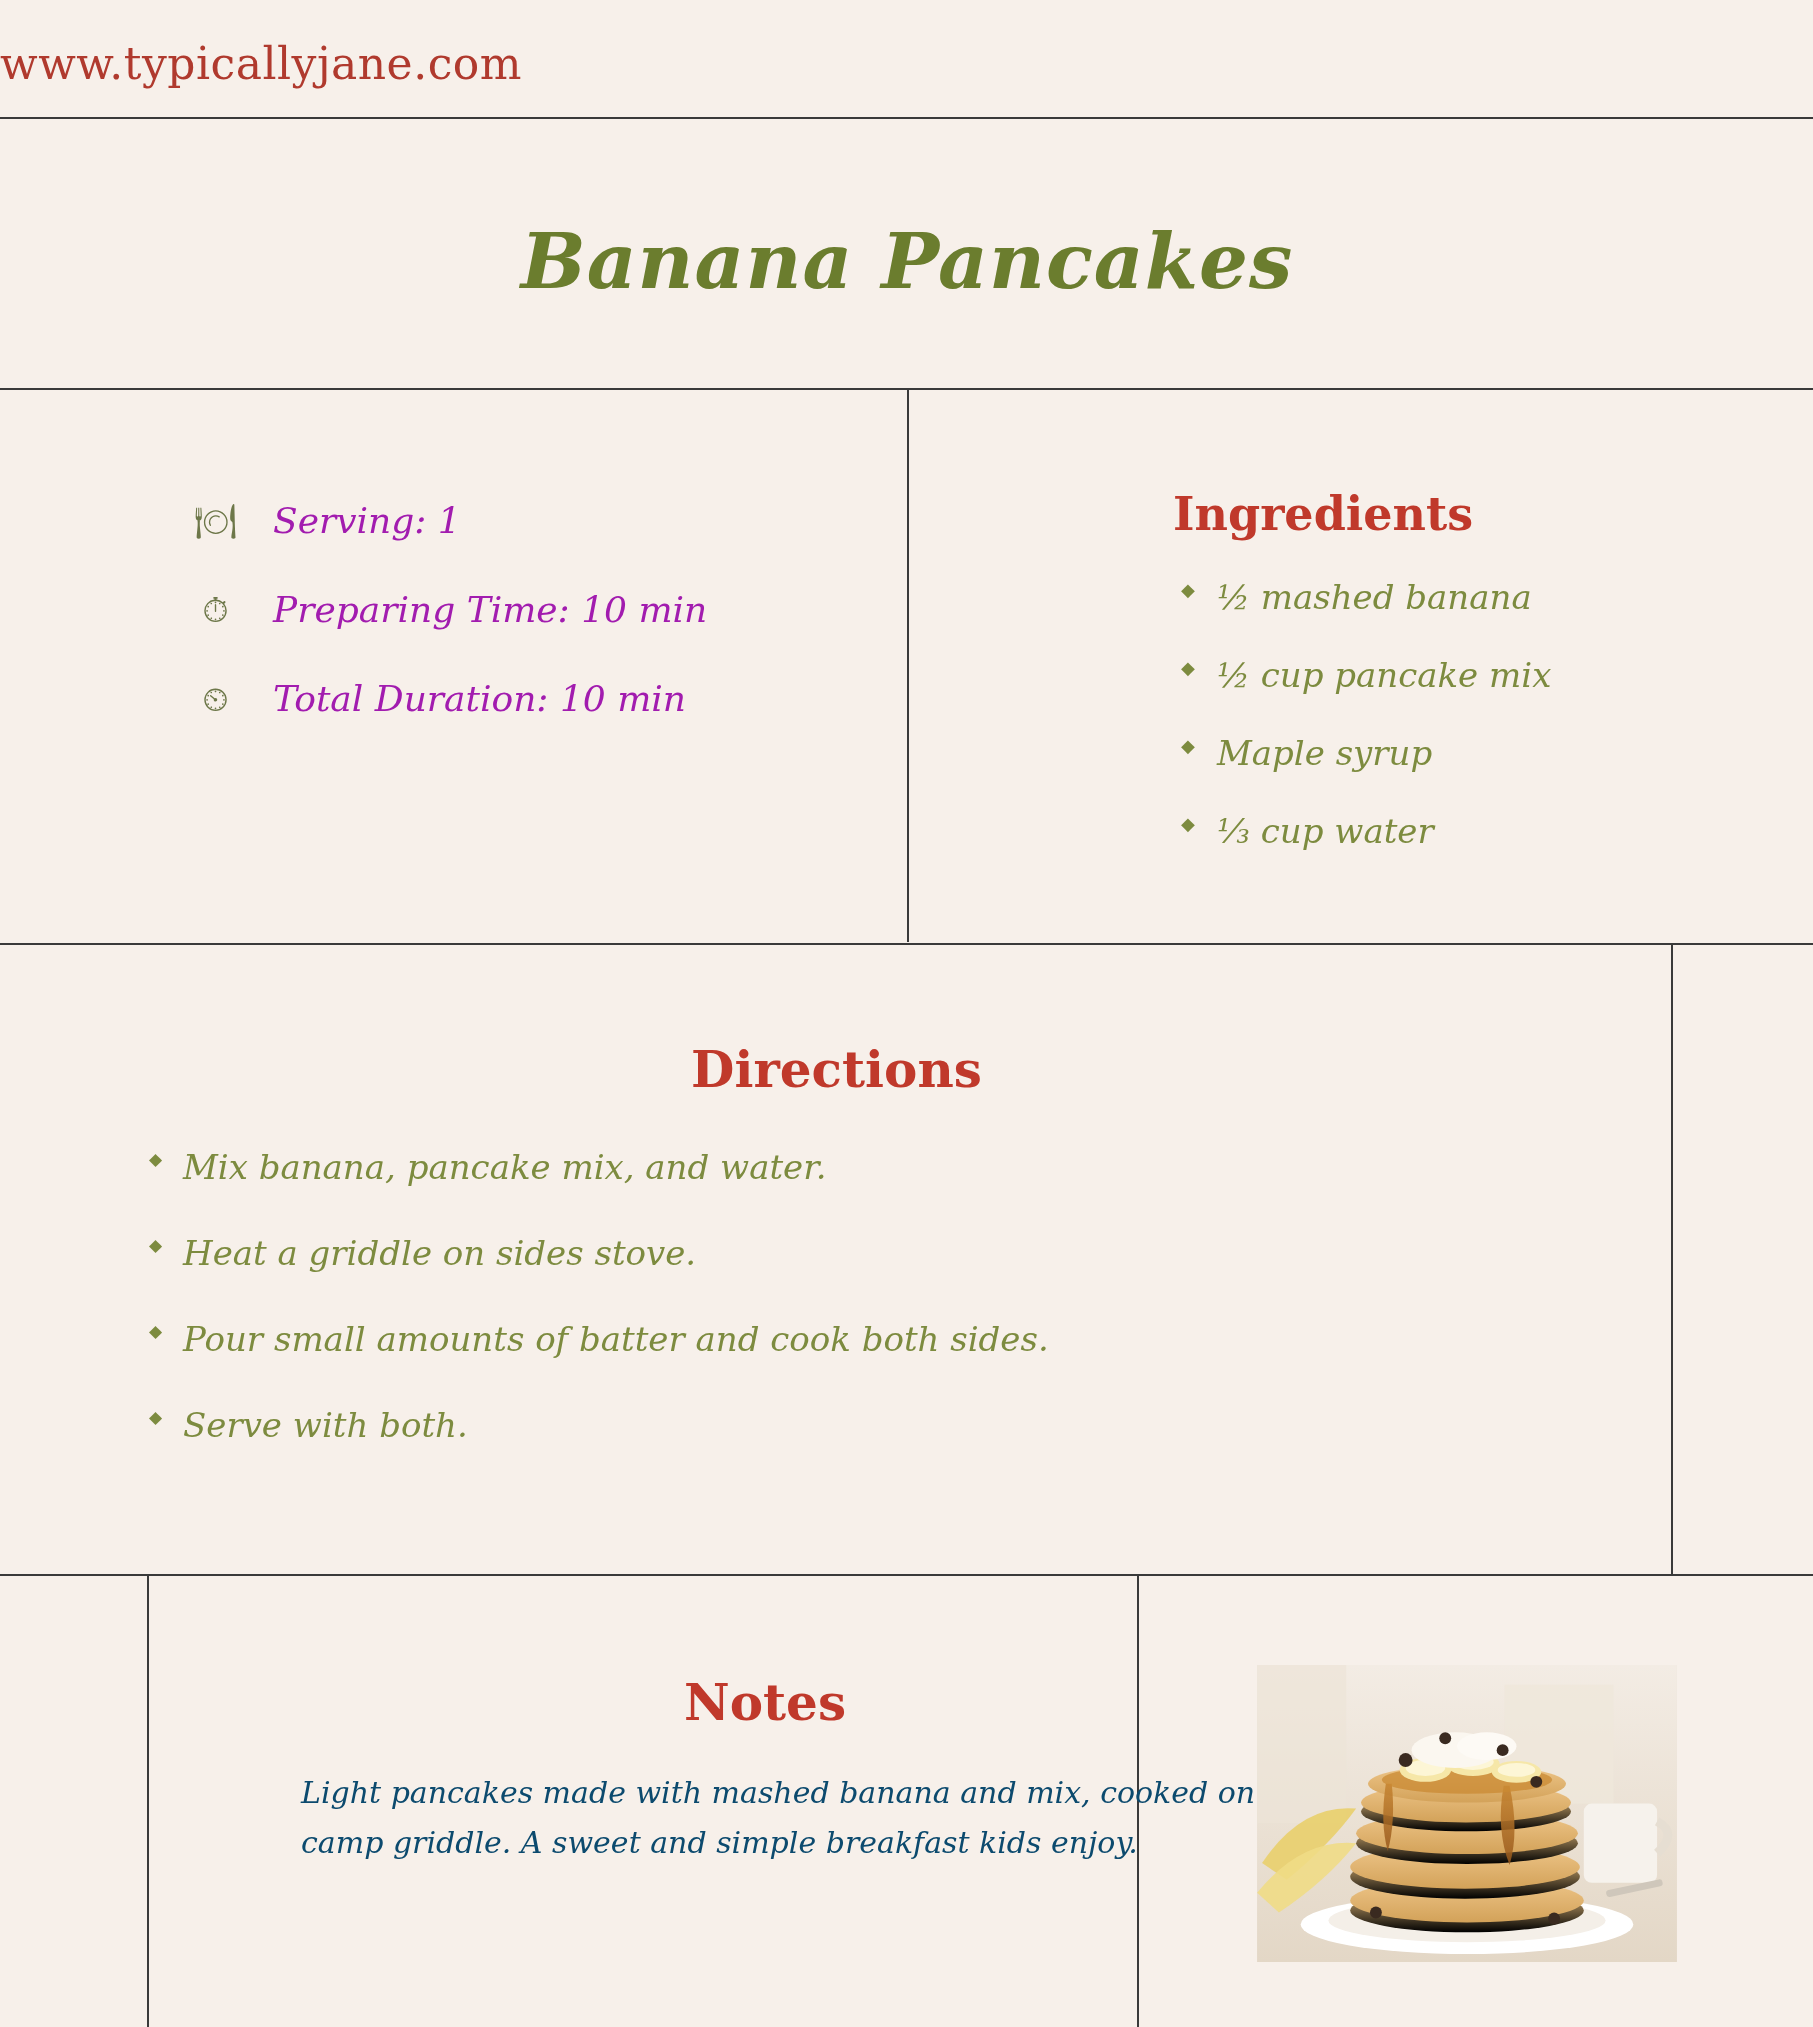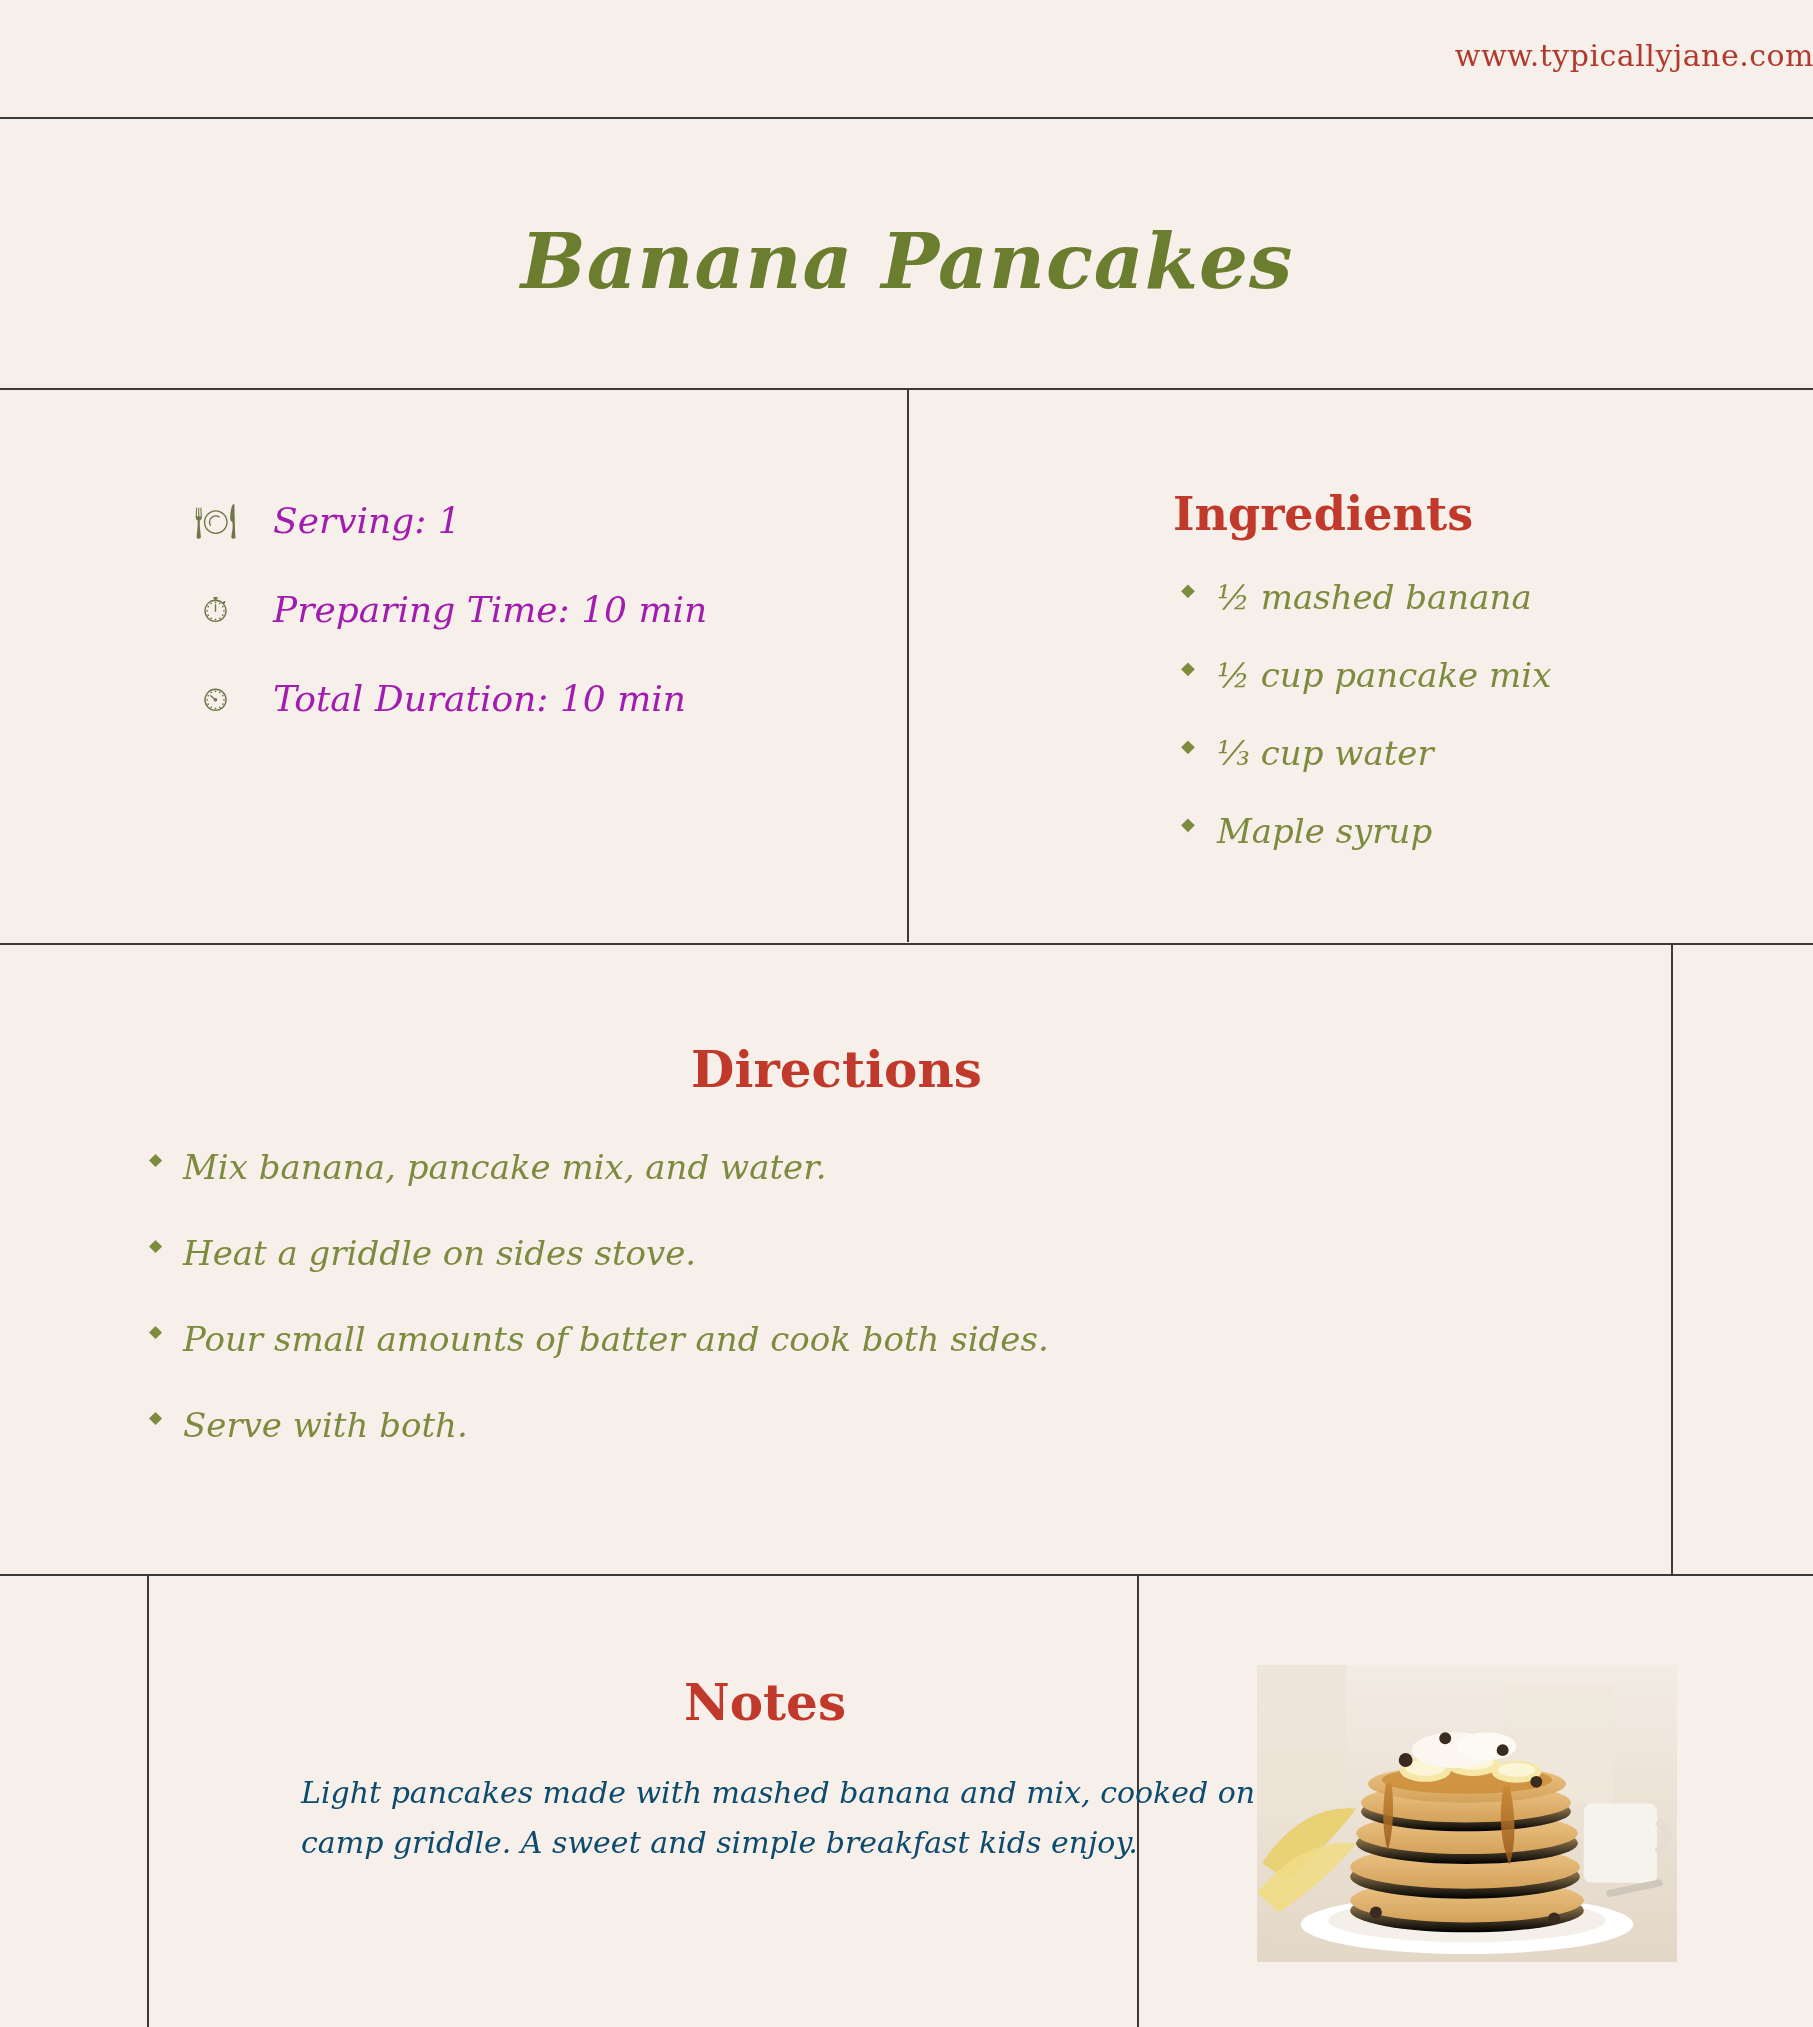--- a/index.html
+++ b/index.html
@@ -21,23 +21,23 @@
     height: 2028px;
     background: #f7f0ea;
   }
 
   
   .site-url {
     position: absolute;
     top: 38px;
     left: 0;
     width: 1814px;
-    text-align: right;
-    font-family: "DejaVu Serif", serif;
-    font-size: 30px;
+    text-align: left;
+    font-family: "DejaVu Serif", serif;
+    font-size: 44px;
     letter-spacing: 0.5px;
     color: #b03a2e;
   }
   .rule {
     position: absolute;
     background: #3a3a3a;
   }
   .rule-h { height: 2px; }
   .rule-v { width: 2px; }
 
@@ -218,22 +218,22 @@
       <span class="meta-icon">⏲</span>
       <span class="meta-text">Total Duration: 10 min</span>
     </div>
   </div>
 
   <div class="ingredients">
     <div class="section-heading">Ingredients</div>
     <ul class="ing-list">
       <li>½ mashed banana</li>
       <li>½ cup pancake mix</li>
+      <li>Maple syrup</li>
       <li>⅓  cup water</li>
-      <li>Maple syrup</li>
     </ul>
   </div>
 
   <div class="rule rule-h" style="top:943px; left:0; width:1814px;"></div>
 
   <div class="rule rule-v" style="top:943px; left:1671px; height:632px;"></div>
 
   <div class="directions">
     <div class="section-heading">Directions</div>
     <ul class="dir-list">

